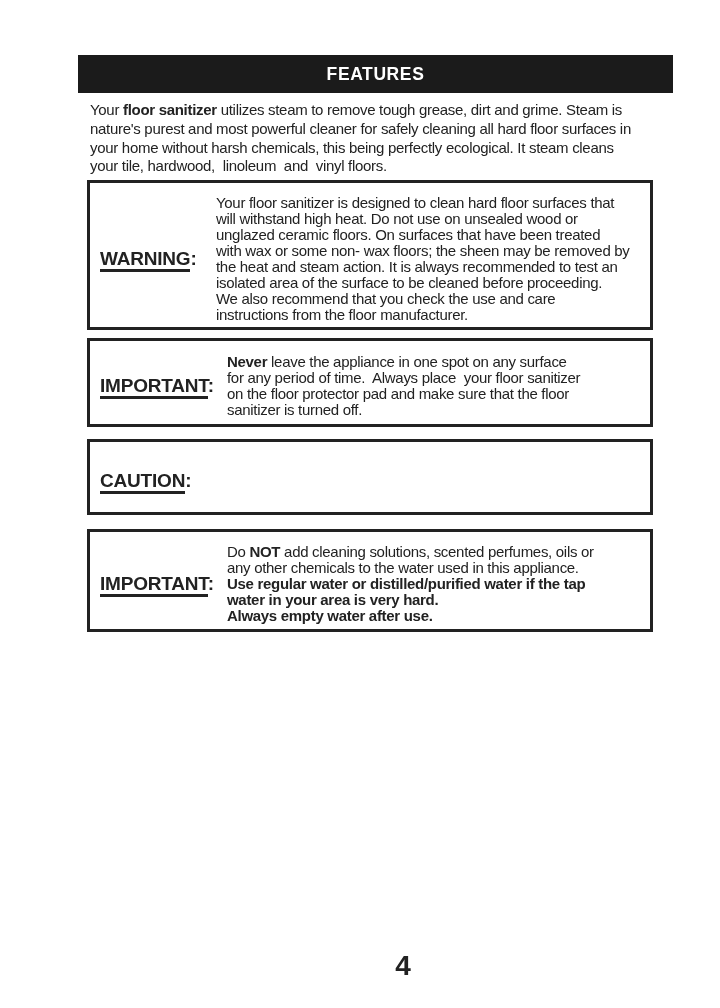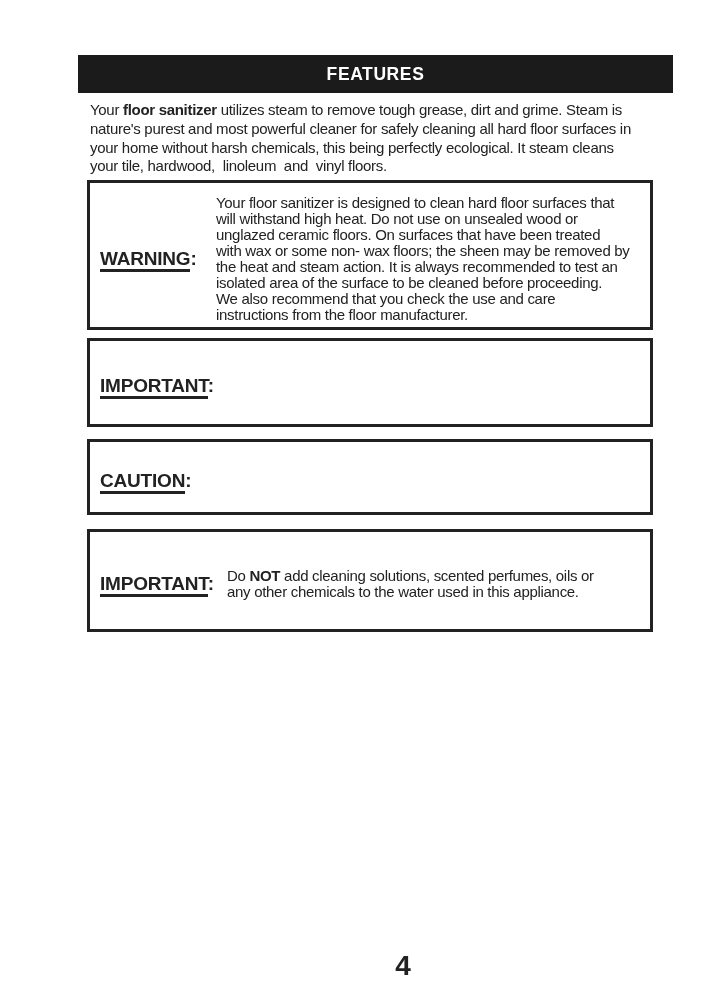--- a/index.html
+++ b/index.html
@@ -76,28 +76,34 @@
 unglazed ceramic floors. On surfaces that have been treated
 with wax or some non- wax floors; the sheen may be removed by
 the heat and steam action. It is always recommended to test an
 isolated area of the surface to be cleaned before proceeding.
 We also recommend that you check the use and care
 instructions from the floor manufacturer.</span></div>
   </div>
 
   <div class="nbox box-important1">
     <div class="label-col"><span class="u">IMPORTANT</span><span>:</span></div>
+    <div class="body-col"><span class="b">Never</span><span> leave the appliance in one spot on any surface
+for any period of time.  Always place  your floor sanitizer
+on the floor protector pad and make sure that the floor
+sanitizer is turned off.</span></div>
   </div>
 
   <div class="nbox box-caution">
     <div class="label-col"><span class="u">CAUTION</span><span>:</span></div>
   </div>
 
   <div class="nbox box-important2">
     <div class="label-col"><span class="u">IMPORTANT</span><span>:</span></div>
     <div class="body-col"><span>Do </span><span class="b">NOT</span><span> add cleaning solutions, scented perfumes, oils or
 any other chemicals to the water used in this appliance.
-</span></div>
+</span><span class="b">Use regular water or distilled/purified water if the tap
+water in your area is very hard.
+Always empty water after use.</span></div>
   </div>
 
   <div class="page-number">4</div>
 
 </div>
 
 </body></html>

